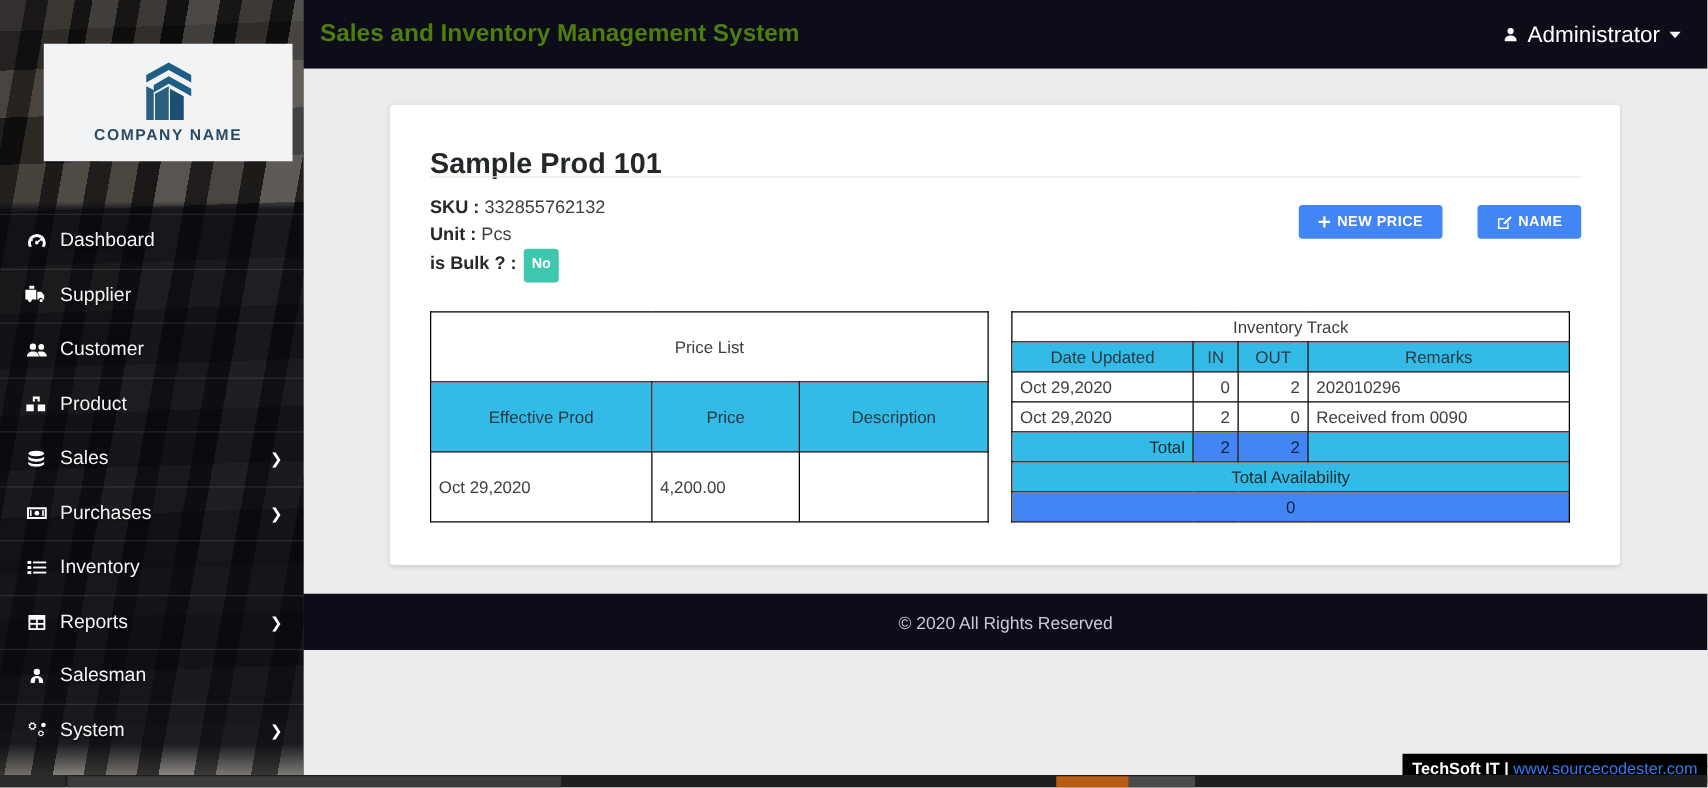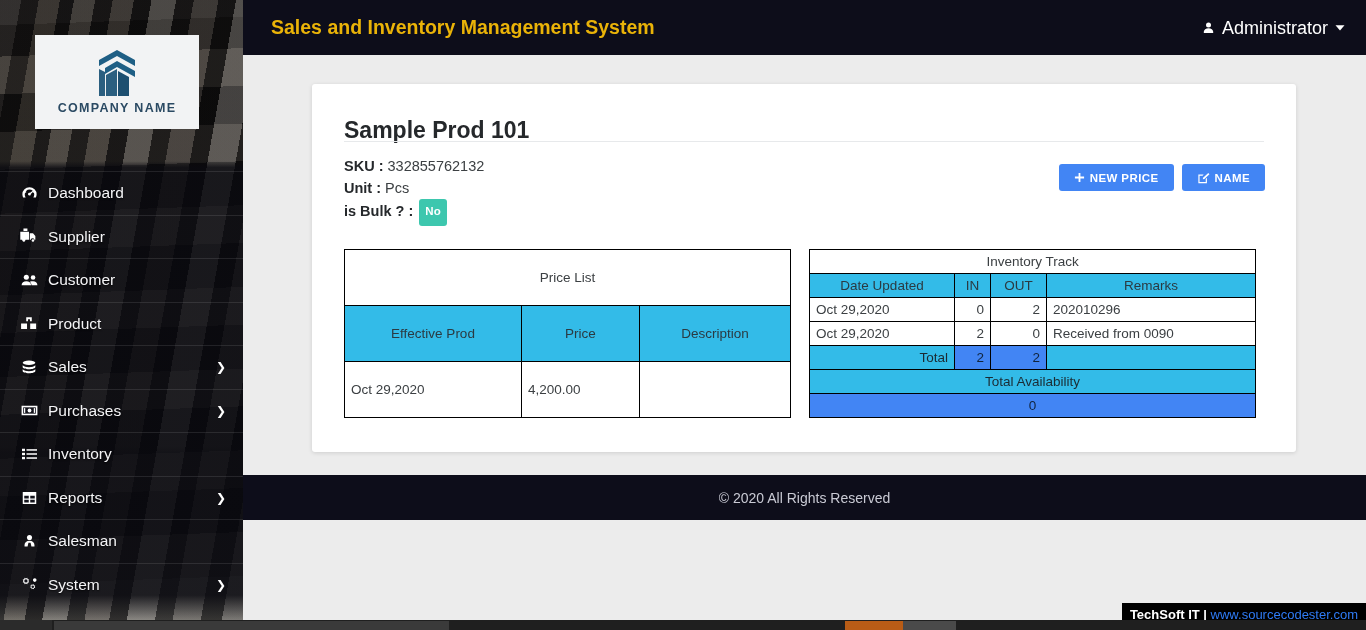--- a/index.html
+++ b/index.html
@@ -36,21 +36,21 @@
         rgba(14,13,11,.88) 53% 60%, rgba(90,86,80,.25) 60% 66%, rgba(12,11,10,.9) 66% 73%,
         rgba(85,82,78,.22) 73% 79%, rgba(14,13,12,.88) 79% 86%, rgba(140,136,130,.35) 86% 93%,
         rgba(170,168,163,.55) 93% 100%);
   }
   #sidebar-shade {
     position: absolute; inset: 0;
     background: linear-gradient(180deg, rgba(10,10,16,.25) 0 26%, rgba(10,10,16,.80) 27% 72%, rgba(10,10,16,.86) 73% 96%, rgba(10,10,16,.1) 100%);
   }
   #logo-box {
     position: absolute; left: 35px; top: 35px;
-    width: 164px; height: 94px;
+    width: 199px; height: 94px;
     background: #f2f3f4;
     display: flex; flex-direction: column;
     align-items: center; justify-content: center;
     gap: 2px;
   }
   #logo-mark { width: 44px; height: 50px; display: block; }
   #logo-text {
     font-size: 12.5px; font-weight: bold; letter-spacing: 1.3px;
     color: #2b4a63;
   }
@@ -80,22 +80,22 @@
   }
 
   
   #topbar {
     position: absolute; left: 243px; top: 0;
     width: 1123px; height: 55px;
     background: #0d0d1a;
     display: flex; align-items: center;
   }
   #topbar-title {
-    color: #eab308; font-size: 19.5px; font-weight: bold;
-    margin-left: 28px;
+    color: #4d7c0f; font-size: 19.5px; font-weight: bold;
+    margin-left: 13px;
   }
   #topbar-user {
     position: absolute; right: 20px; top: 50%;
     transform: translateY(-50%);
     display: flex; align-items: center; gap: 6px;
     color: #fff; font-size: 18px; cursor: pointer;
   }
   #topbar-user .uic { display: flex; align-items: center; color: #fff; }
 
   
@@ -126,21 +126,21 @@
   .meta-k { font-weight: bold; color: #25282b; }
   .badge-no {
     display: inline-block;
     background: #3dc7ae; color: #fff;
     font-size: 11.5px; font-weight: bold;
     padding: 2px 6px 3px; border-radius: 3px;
     vertical-align: 1px; margin-left: 2px;
   }
   #actions {
     position: absolute; right: 31px; top: 80px;
-    display: flex; gap: 8px;
+    display: flex; gap: 28px;
   }
   .btn {
     background: #4285f4; color: #fff;
     border: none; border-radius: 3px;
     font-family: "Liberation Sans", sans-serif;
     font-size: 11.5px; font-weight: bold;
     letter-spacing: .4px;
     height: 27px; padding: 0 15px;
     display: inline-flex; align-items: center; gap: 5px;
     cursor: pointer;

